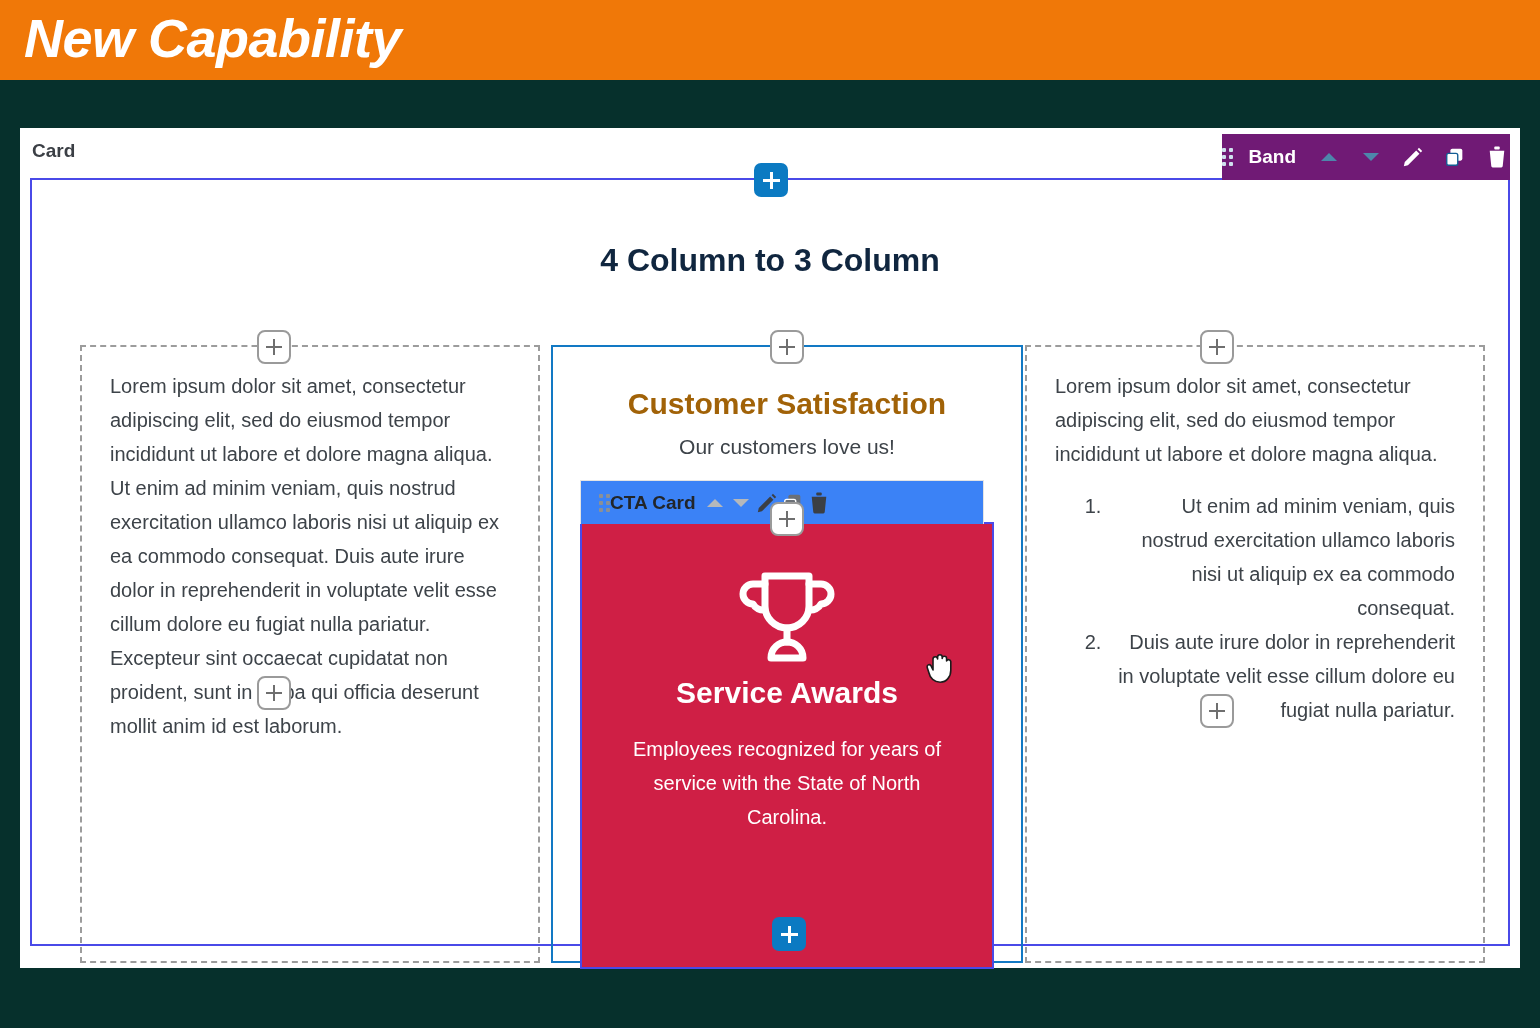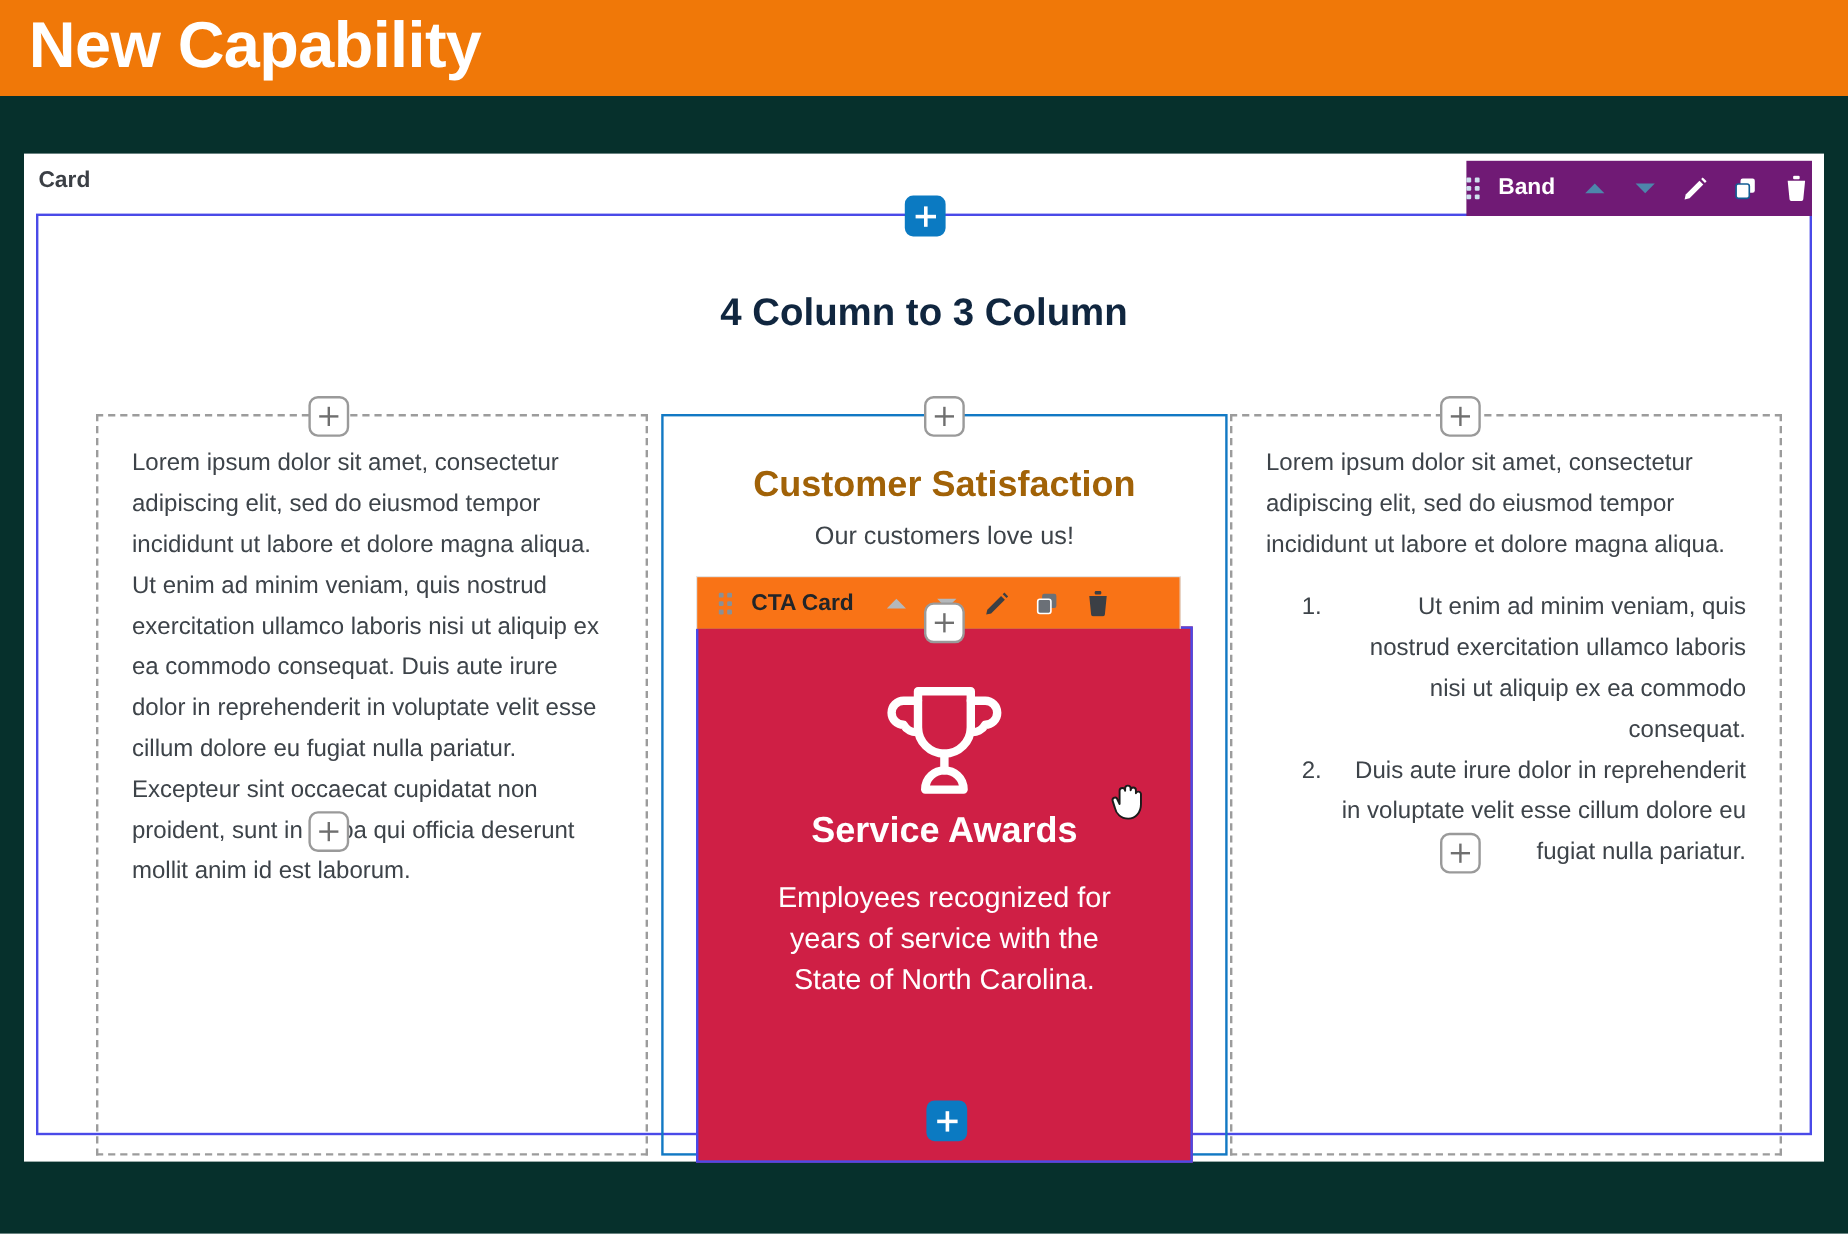--- a/index.html
+++ b/index.html
@@ -10,21 +10,21 @@
     overflow: hidden;
     font-family: "Liberation Sans", sans-serif;
   }
   body { background: #06302c; }
 
   
   .banner {
     position: absolute; left: 0; top: 0;
     width: 1540px; height: 80px;
     background: #f07808;
-    display: flex; align-items: center;
+    display: flex; align-items: center; font-style: italic;
   }
   .banner-title {
     color: #ffffff;
     font-size: 54px;
     font-weight: bold;
     letter-spacing: -0.5px;
     padding-left: 24px;
     line-height: 1;
     margin-top: -4px;
   }
@@ -79,24 +79,23 @@
   }
   .dots span { width: 4px; height: 4px; border-radius: 1px; background: #cfe0ee; display:block; }
   .dots.dark span { background: #8b9096; }
 
   
   .cta-toolbar {
     position: absolute;
     left: -2px; top: -44px;
     height: 44px;
     width: 404px;
-    background: #f97316;
+    background: #3b82f6;
     display: flex; align-items: center;
     padding: 16px 18px;
-    gap: 16px;
     border: 1px solid #e4e4e4;
     border-bottom: none;
   }
   .cta-toolbar .tb-label {
     color: #222529; font-size: 19px; font-weight: bold; margin-right: 6px;
   }
 
   
   .band-title {
     position: absolute; left: 0; top: 62px; width: 100%;
@@ -194,21 +193,21 @@
     color: #ffffff;
   }
   .cta-icon { display: flex; justify-content: center; }
   .cta-title {
     margin-top: 10px;
     font-size: 30px; font-weight: bold; color: #ffffff;
   }
   .cta-desc {
     margin: 22px auto 0 auto;
     width: 310px;
-    font-size: 24px; line-height: 34px; color: #ffffff; text-align: center;
+    font-size: 20px; line-height: 34px; color: #ffffff; text-align: center;
   }
   .cta-plus { left: 190px; bottom: 16px; }
 
   
   .cursor-hand {
     position: absolute;
     left: 925px; top: 650px;
     z-index: 60;
     pointer-events: none;
   }

